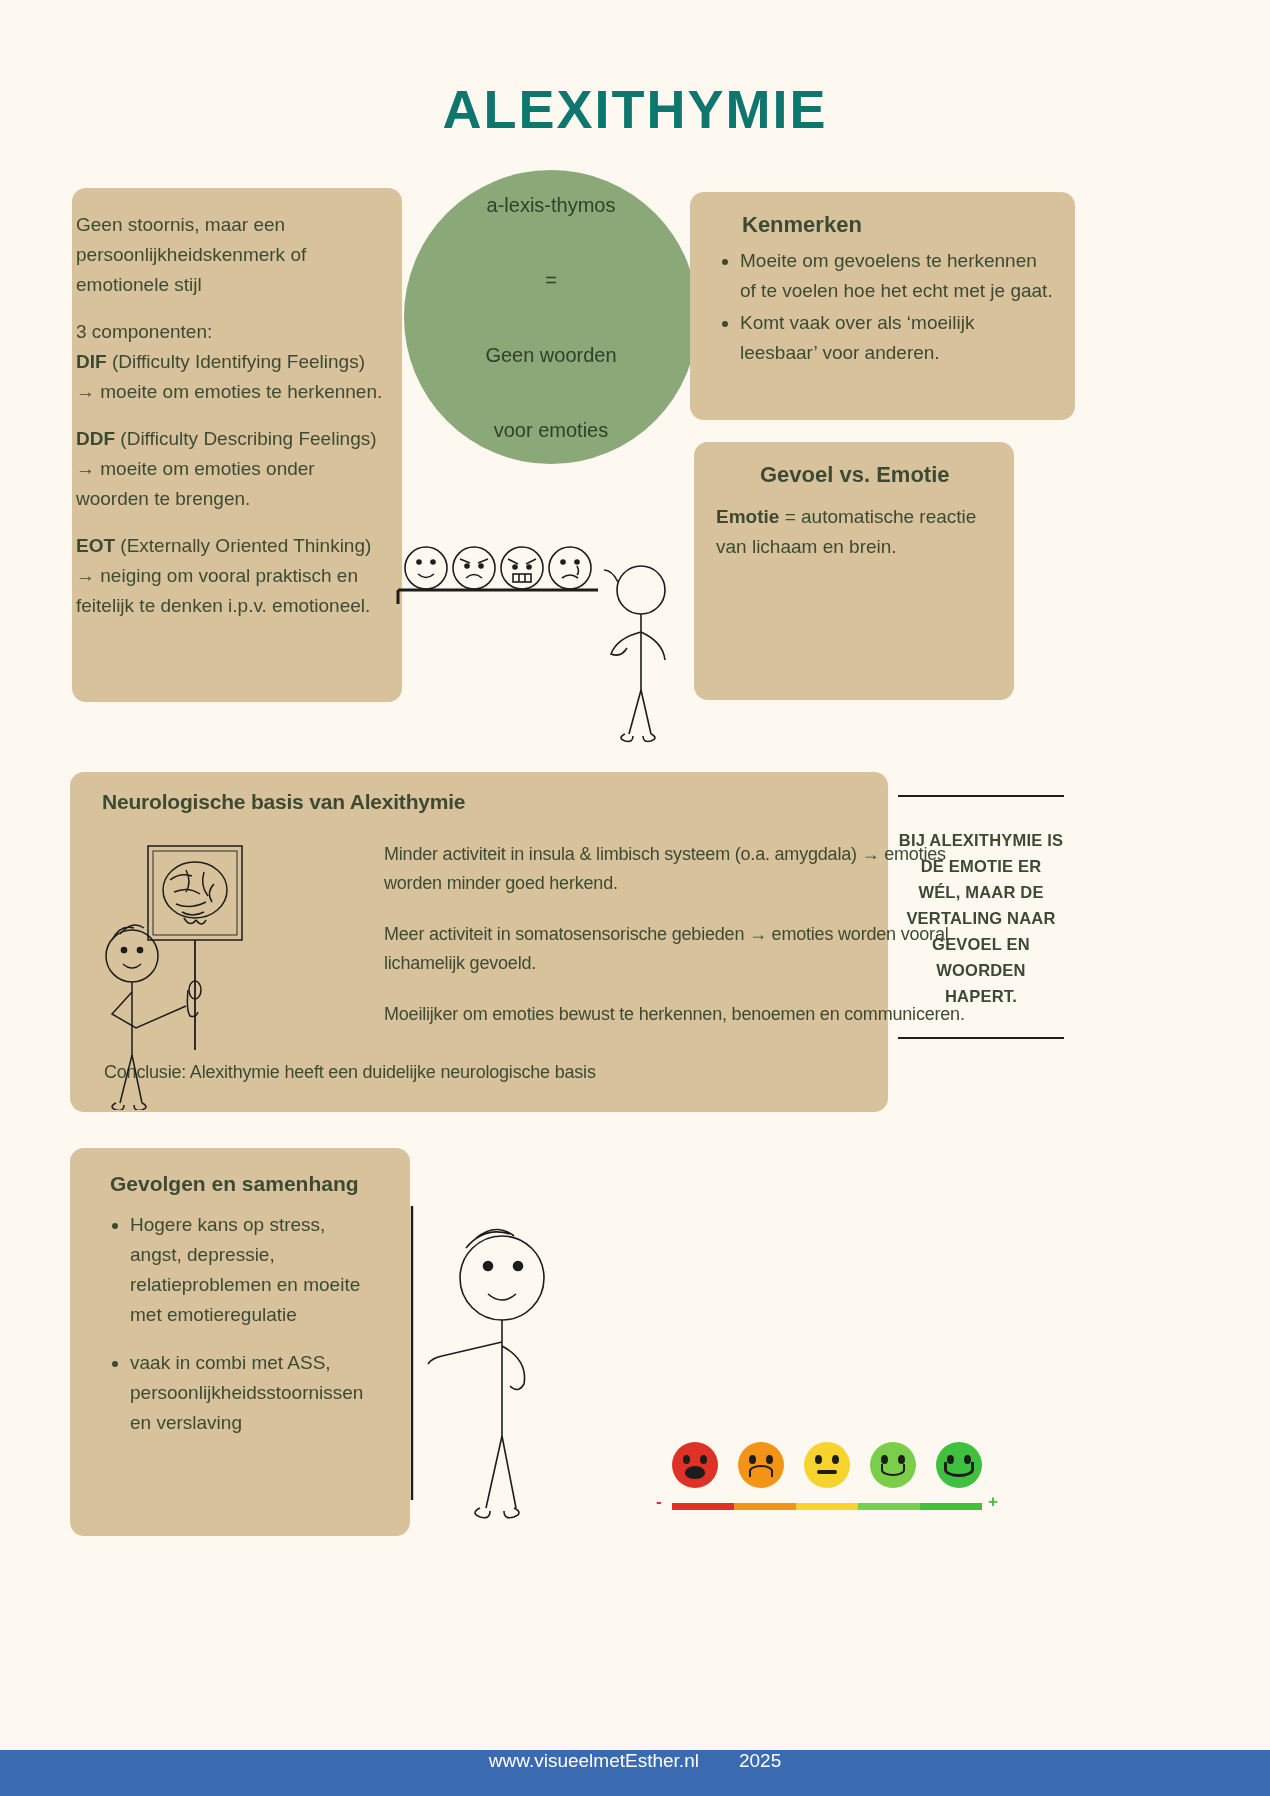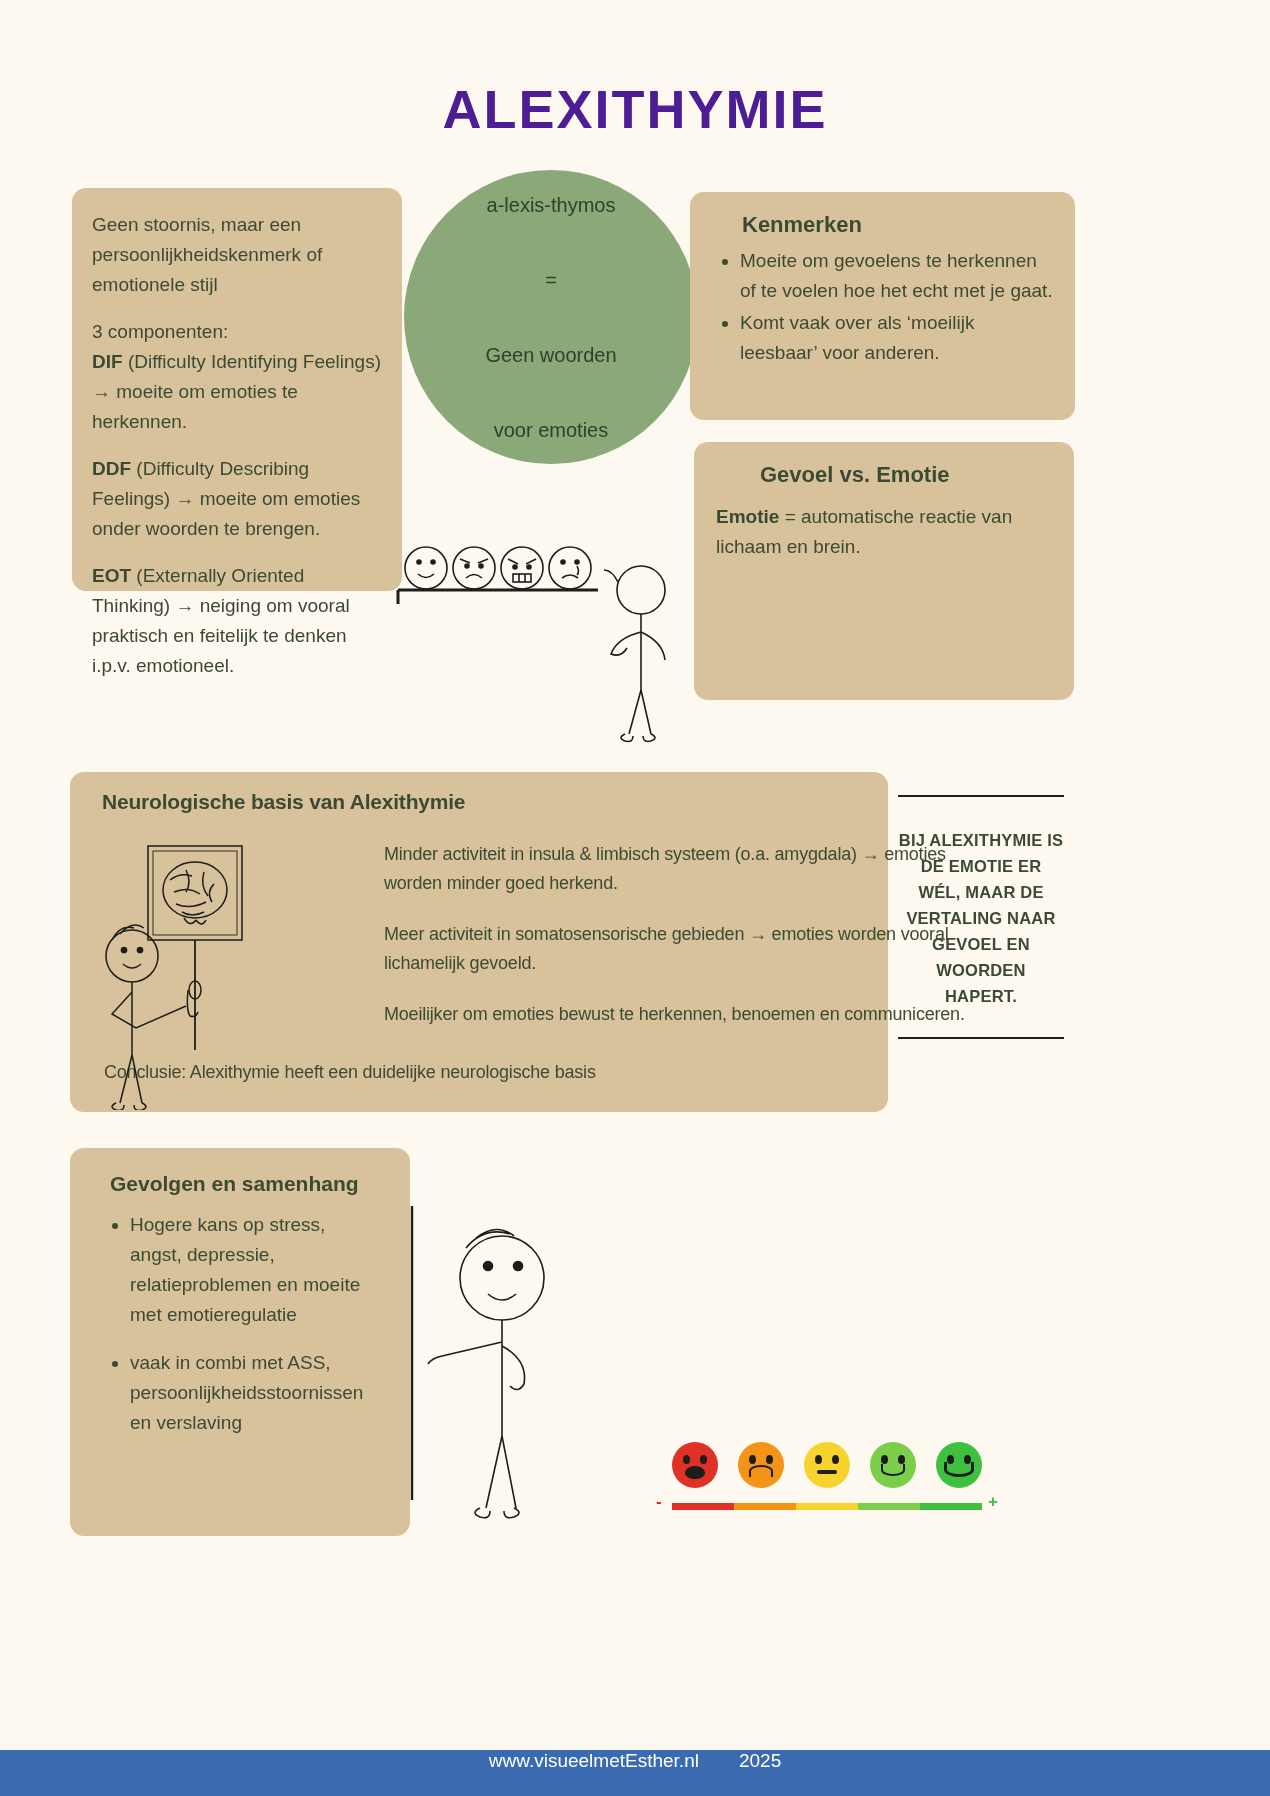--- a/index.html
+++ b/index.html
@@ -11,53 +11,53 @@
     position:relative;
     overflow:hidden;
   }
   .page{position:absolute;inset:0;}
 
   
   .title{
     position:absolute;left:0;right:0;top:78px;
     text-align:center;
     font-size:54px;font-weight:bold;letter-spacing:2px;
-    color:#4c1d95;
+    color:#0f766e;
   }
 
   
   .card{
     position:absolute;
     background:#d7c29b;
     border-radius:14px;
     box-sizing:border-box;
   }
 
   
-  #left-card{left:72px;top:188px;width:330px;height:403px;padding:22px 18px 16px 20px;}
+  #left-card{left:72px;top:188px;width:330px;height:514px;padding:22px 18px 16px 4px;}
   #left-card p{margin:0 0 17px 0;font-size:19px;line-height:30px;}
   #left-card p:last-child{margin-bottom:12px;}
   .bold{font-weight:bold;}
 
   
   #etymology-circle{
     position:absolute;left:404px;top:170px;width:294px;height:294px;
     background:#8aa878;border-radius:50%;
     display:flex;flex-direction:column;align-items:center;justify-content:center;
     text-align:center;font-size:20px;line-height:34px;color:#31402a;gap:41px;
   }
 
   
   #kenmerken-card{left:690px;top:192px;width:385px;height:228px;padding:16px 20px;}
   #kenmerken-card .head{font-size:22px;font-weight:bold;margin:4px 0 8px 32px;}
   ul{margin:0;padding-left:30px;}
   li{font-size:19px;line-height:30px;margin-bottom:2px;}
 
   
-  #gevoel-card{left:694px;top:442px;width:380px;height:258px;padding:18px 22px;}
+  #gevoel-card{left:694px;top:442px;width:320px;height:258px;padding:18px 22px;}
   #gevoel-card .head{font-size:22px;font-weight:bold;margin:2px 0 14px 44px;}
   #gevoel-card p{margin:0 0 18px 0;font-size:19px;line-height:30px;}
   #gevoel-card p:last-child{margin-bottom:0;}
 
   
   #neuro-card{left:70px;top:772px;width:818px;height:340px;padding:16px 22px;}
   #neuro-card .head{font-size:21px;font-weight:bold;letter-spacing:-.2px;margin:2px 0 0 10px;}
   #neuro-body{position:absolute;left:272px;top:68px;width:600px;margin-left:42px;}
   #neuro-body p{margin:0 0 22px 0;font-size:18px;line-height:29px;letter-spacing:-.2px;}
   #neuro-conclusion{position:absolute;left:34px;bottom:26px;font-size:18px;line-height:28px;letter-spacing:-.2px;}

